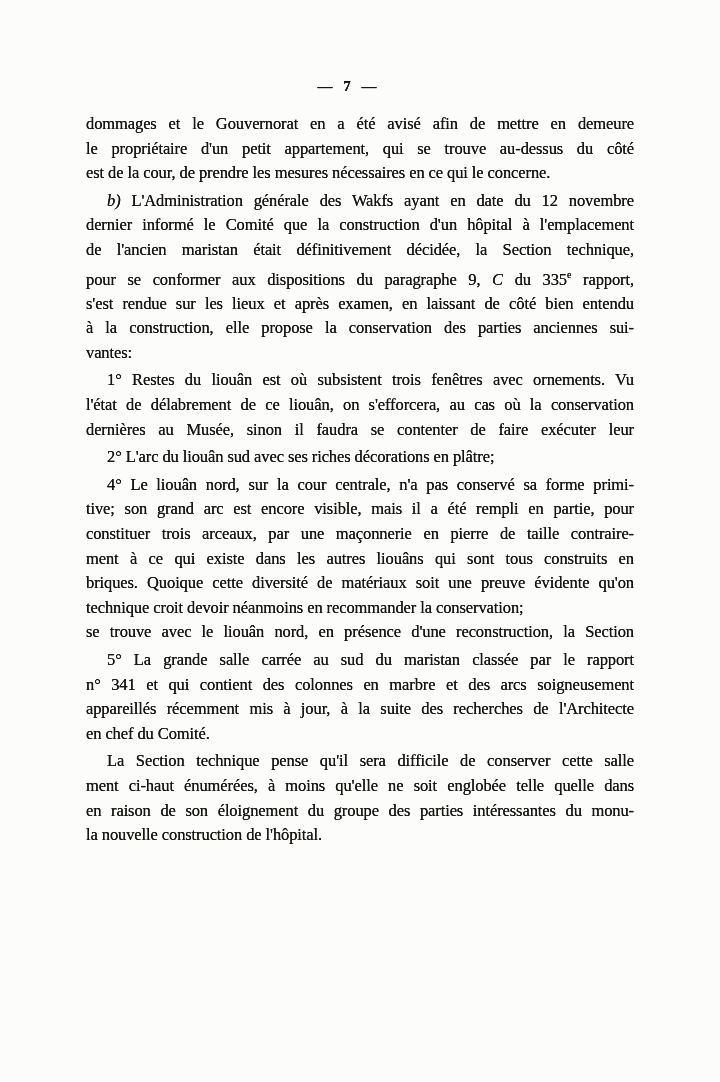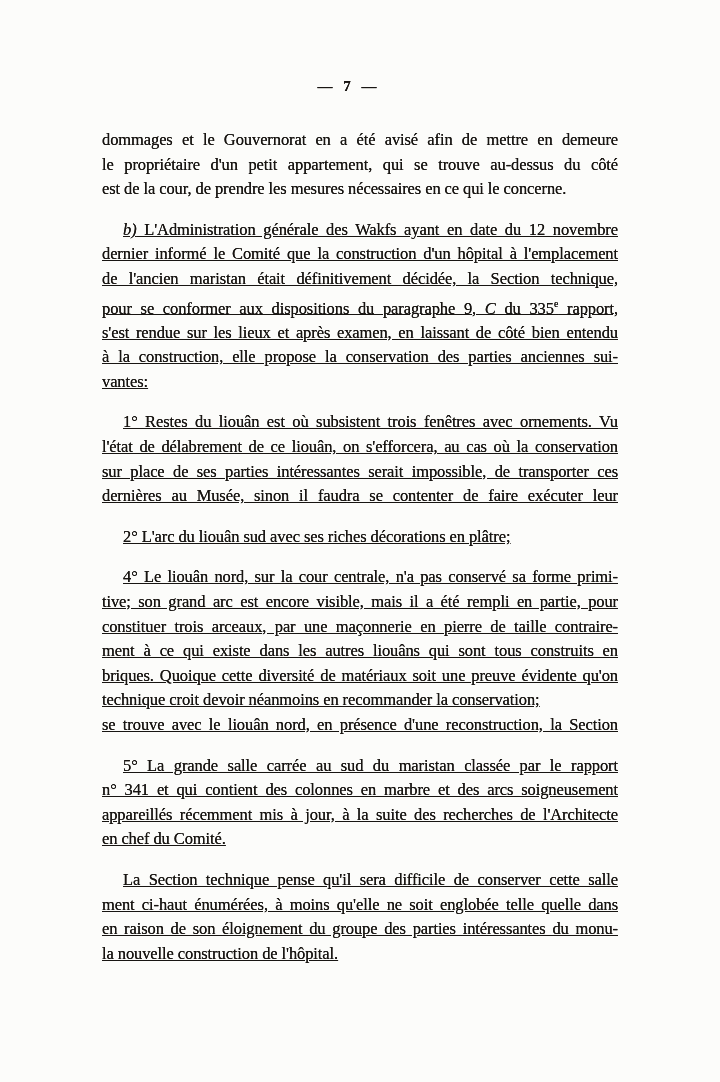--- a/index.html
+++ b/index.html
@@ -23,22 +23,22 @@
     text-shadow: 0 0 0.3px currentColor;
   }
   .text-block {
     position: absolute;
     left: 86px; top: 112px; width: 548px;
     font-size: 16.5px;
     line-height: 24.6px;
     letter-spacing: -0.1px;
     text-shadow: 0 0 0.35px currentColor;
   }
-  .para { margin: 16px; }
-  .para + .para { margin-top: 3px; text-decoration: underline; }
+  .para { margin: 0; }
+  .para + .para { margin-top: 3px; }
   .line {
     text-align: justify;
     text-align-last: justify;
   }
   .line.last { text-align-last: left; }
   .para.indent .line.first { text-indent: 21px; }
   em { font-style: italic; }
   sup {
     font-size: 0.6em;
     vertical-align: super;
@@ -61,21 +61,20 @@
         <div class="line"><span>dernier informé le Comité que la construction d'un hôpital à l'emplacement</span></div>
         <div class="line"><span>de l'ancien maristan était définitivement décidée, la Section technique,</span></div>
         <div class="line"><span>pour se conformer aux dispositions du paragraphe 9, </span><em>C</em><span> du 335</span><sup>e</sup><span> rapport,</span></div>
         <div class="line"><span>s'est rendue sur les lieux et après examen, en laissant de côté bien entendu</span></div>
         <div class="line"><span>à la construction, elle propose la conservation des parties anciennes sui-</span></div>
         <div class="line last"><span>vantes:</span></div>
       </div>
       <div class="para indent">
         <div class="line first"><span>1° Restes du liouân est où subsistent trois fenêtres avec ornements. Vu</span></div>
         <div class="line"><span>l'état de délabrement de ce liouân, on s'efforcera, au cas où la conservation</span></div>
-        <div class="line"><span>sur place de ses parties intéressantes serait impossible, de transporter ces</span></div>
         <div class="line"><span>dernières au Musée, sinon il faudra se contenter de faire exécuter leur</span></div>
       </div>
       <div class="para indent">
         <div class="line first last"><span>2° L'arc du liouân sud avec ses riches décorations en plâtre;</span></div>
       </div>
       <div class="para indent">
         <div class="line first"><span>4° Le liouân nord, sur la cour centrale, n'a pas conservé sa forme primi-</span></div>
         <div class="line"><span>tive; son grand arc est encore visible, mais il a été rempli en partie, pour</span></div>
         <div class="line"><span>constituer trois arceaux, par une maçonnerie en pierre de taille contraire-</span></div>
         <div class="line"><span>ment à ce qui existe dans les autres liouâns qui sont tous construits en</span></div>

